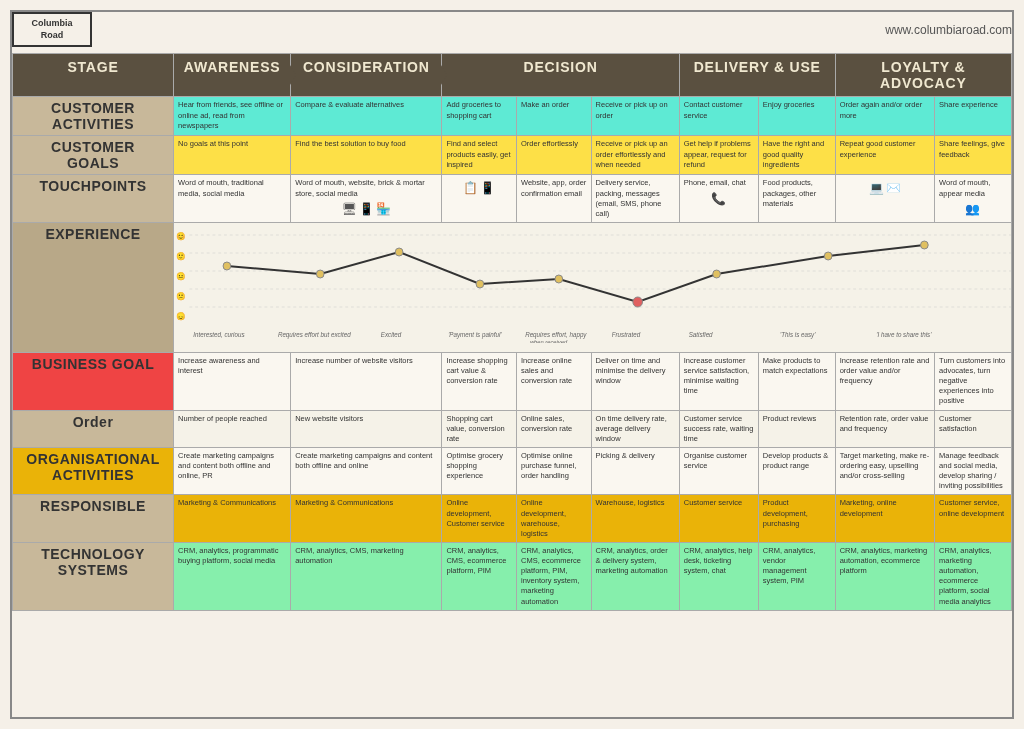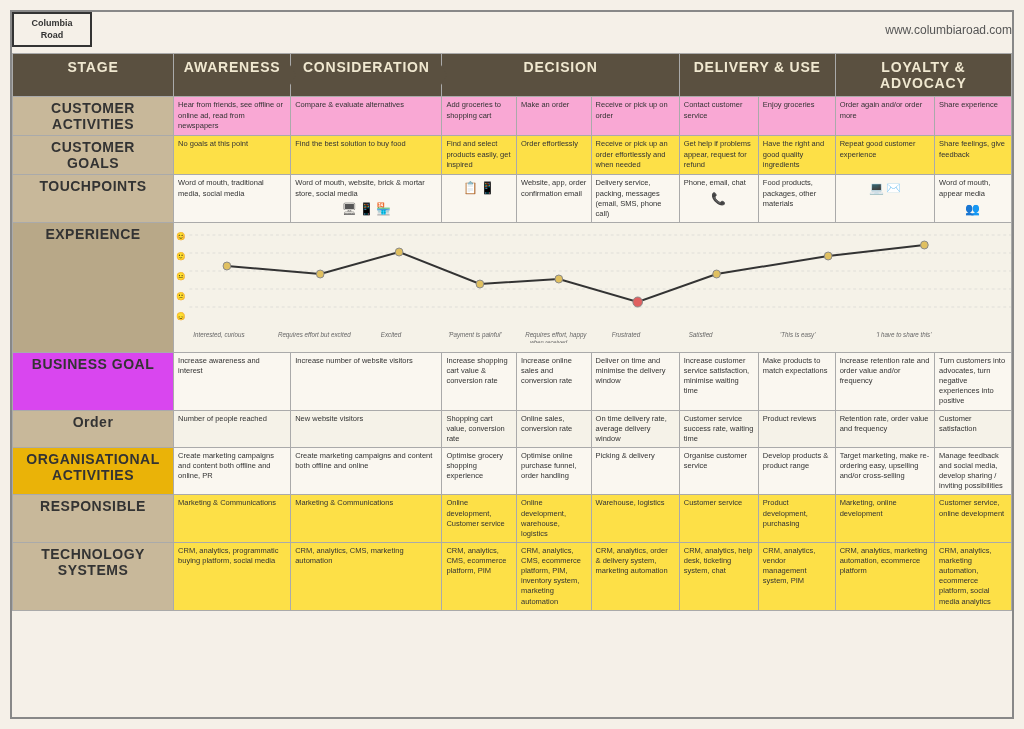--- a/index.html
+++ b/index.html
@@ -105,35 +105,35 @@
       right: -6px;
       top: 50%;
       transform: translateY(-50%);
       border-left: 6px solid #5a5040;
       border-top: 10px solid transparent;
       border-bottom: 10px solid transparent;
       z-index: 10;
     }
 
     
-    .row-activities td { background: #f9a8d4; }
+    .row-activities td { background: #5eead4; }
     .row-goals td { background: #fde047; }
     .row-touchpoints td { background: #faf7f0; }
     .row-experience td { background: #f5f2e8; height: 130px; }
     .row-business td { background: #faf7f0; }
     .row-kpis td { background: #f5f2e8; }
     .row-org td { background: #faf7f0; }
-    .row-responsible td { background: #fde047; }
-    .row-tech td { background: #fde047; }
+    .row-responsible td { background: #eab308; }
+    .row-tech td { background: #86efac; }
 
     .row-activities .col-stage { background: #c8b89a; }
     .row-goals .col-stage { background: #c8b89a; }
     .row-touchpoints .col-stage { background: #c8b89a; }
     .row-experience .col-stage { background: #b8a888; }
-    .row-business .col-stage { background: #d946ef; }
+    .row-business .col-stage { background: #ef4444; }
     .row-kpis .col-stage { background: #c8b89a; }
     .row-org .col-stage { background: #eab308; }
     .row-responsible .col-stage { background: #c8b89a; }
     .row-tech .col-stage { background: #c8b89a; }
 
     .cell-text {
       font-size: 7.5px;
       color: #333;
       line-height: 1.35;
     }

